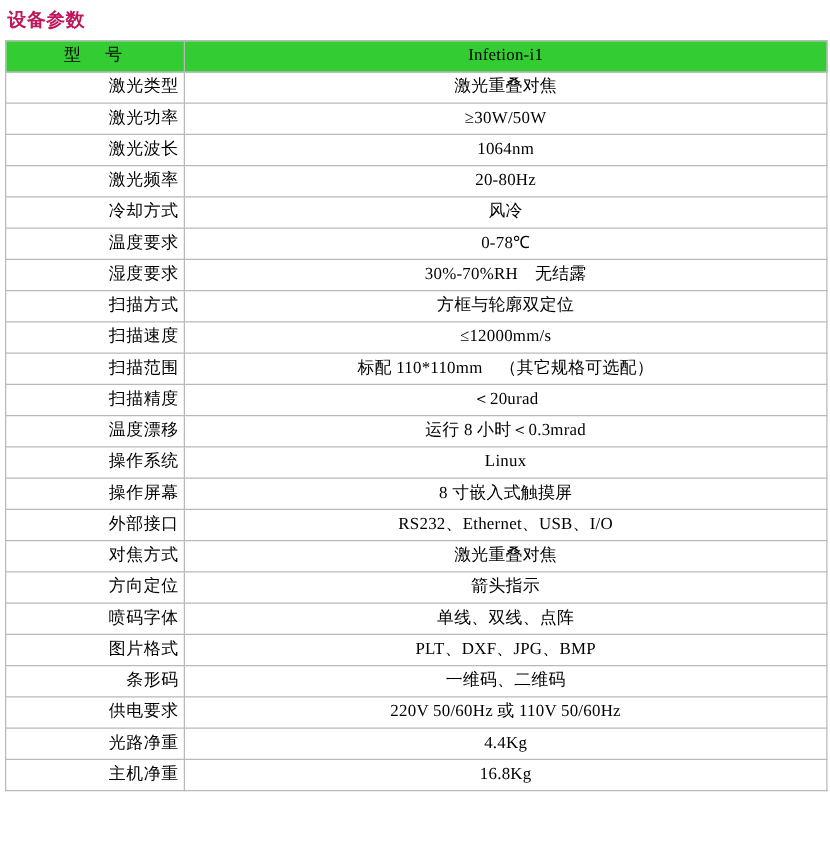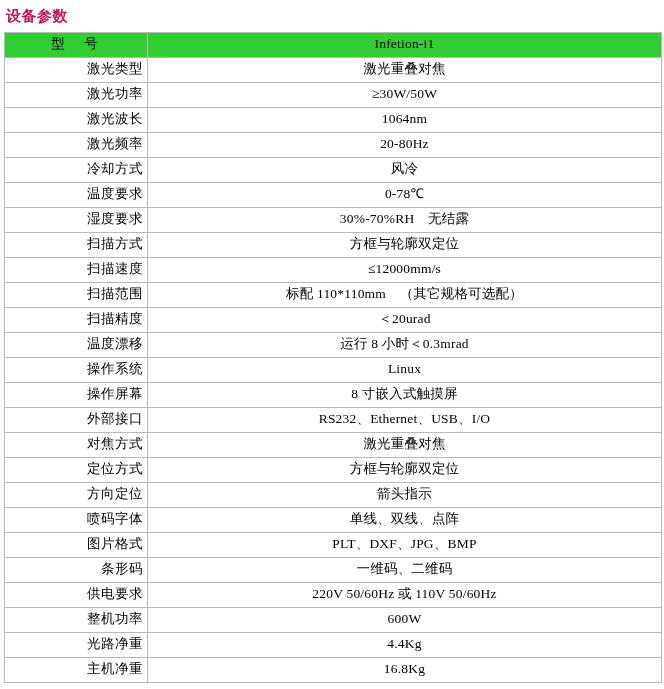--- a/index.html
+++ b/index.html
@@ -136,48 +136,40 @@
         </tr>
         <tr>
           <td class="col-label">外部接口</td>
           <td class="col-value">RS232、Ethernet、USB、I/O</td>
         </tr>
         <tr>
           <td class="col-label">对焦方式</td>
           <td class="col-value">激光重叠对焦</td>
         </tr>
         <tr>
-          <td class="col-label">定位方式</td>
-          <td class="col-value">方框与轮廓双定位</td>
-        </tr>
-        <tr>
           <td class="col-label">方向定位</td>
           <td class="col-value">箭头指示</td>
         </tr>
         <tr>
           <td class="col-label">喷码字体</td>
           <td class="col-value">单线、双线、点阵</td>
         </tr>
         <tr>
           <td class="col-label">图片格式</td>
           <td class="col-value">PLT、DXF、JPG、BMP</td>
         </tr>
         <tr>
           <td class="col-label">条形码</td>
           <td class="col-value">一维码、二维码</td>
         </tr>
         <tr>
           <td class="col-label">供电要求</td>
           <td class="col-value">220V 50/60Hz 或 110V 50/60Hz</td>
         </tr>
         <tr>
-          <td class="col-label">整机功率</td>
-          <td class="col-value">600W</td>
-        </tr>
-        <tr>
           <td class="col-label">光路净重</td>
           <td class="col-value">4.4Kg</td>
         </tr>
         <tr>
           <td class="col-label">主机净重</td>
           <td class="col-value">16.8Kg</td>
         </tr>
       </tbody>
   </table>
 

